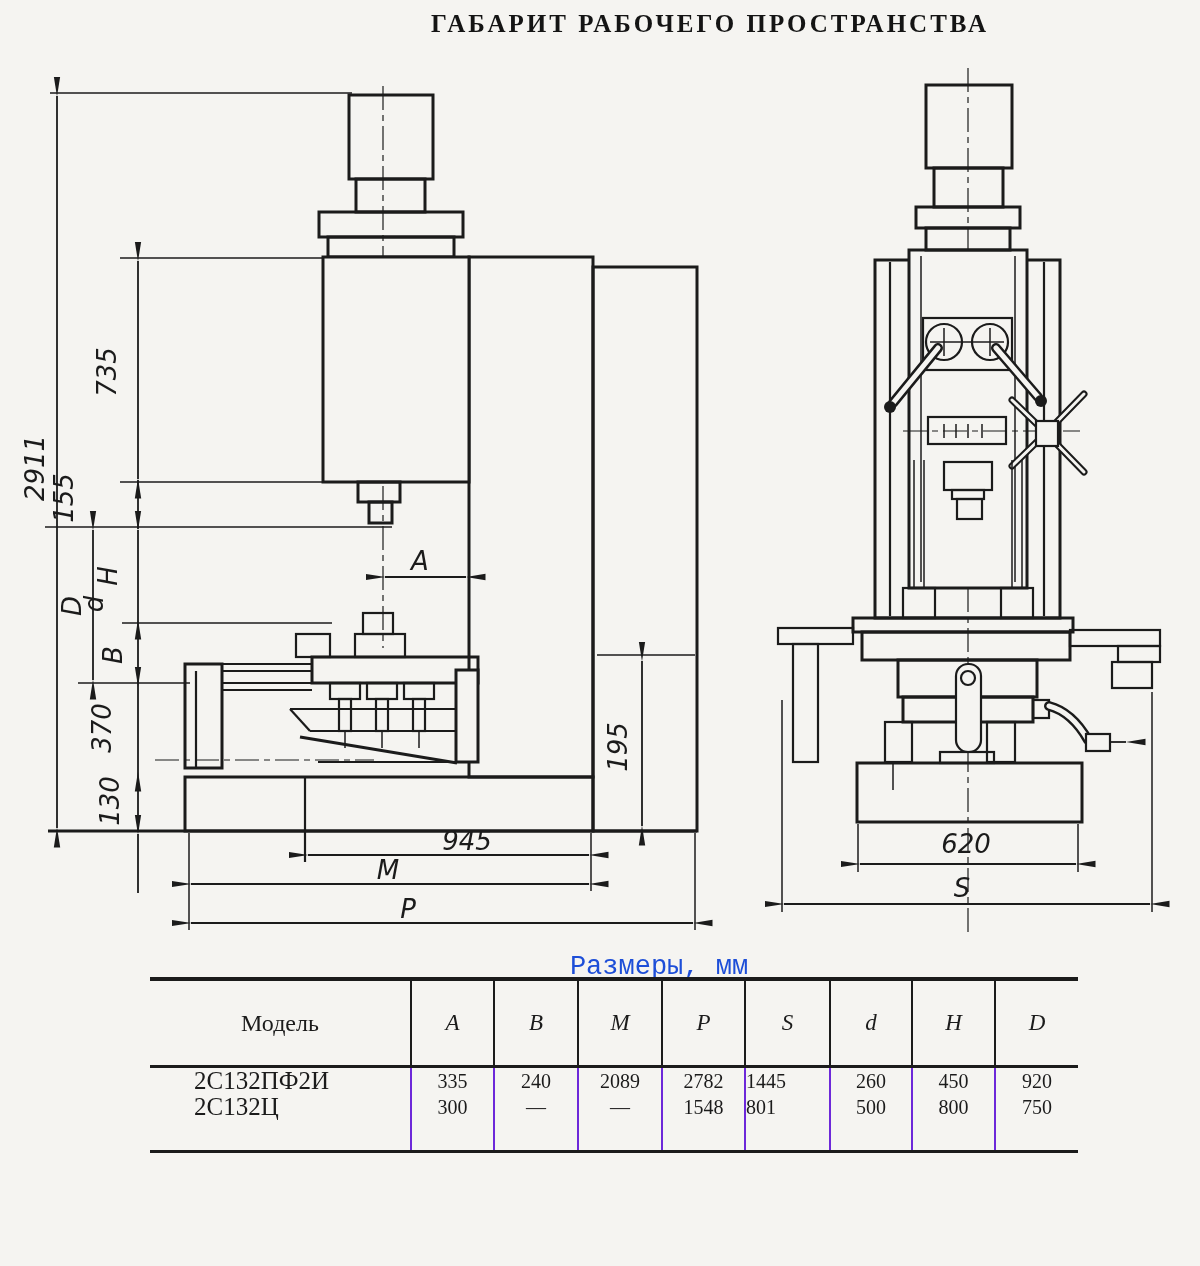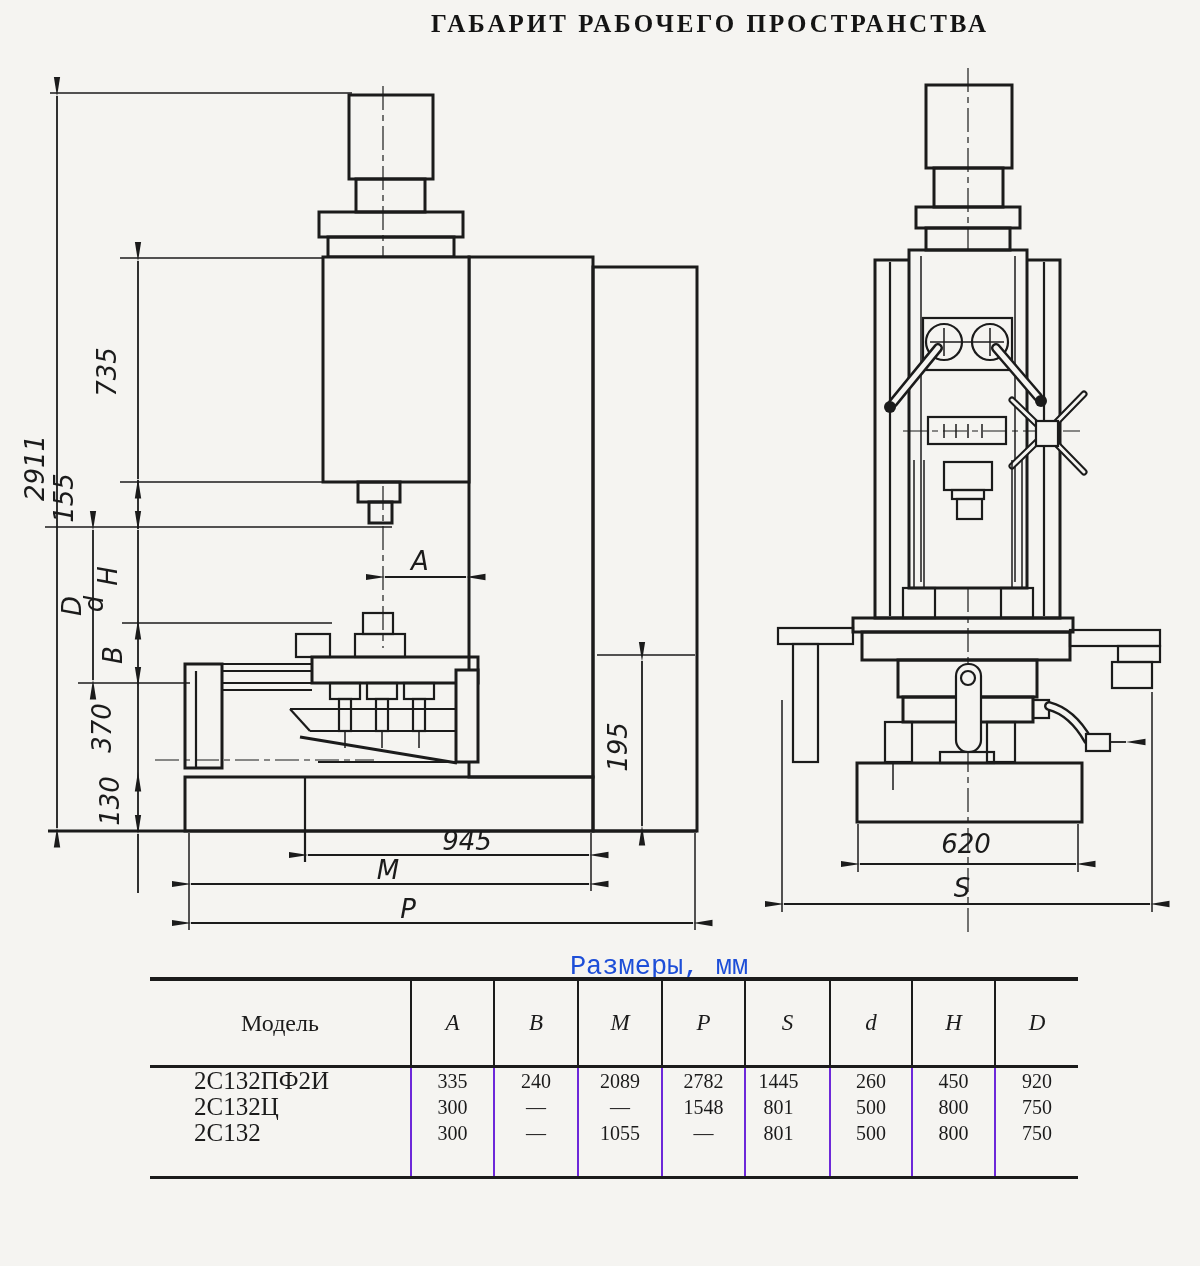--- a/index.html
+++ b/index.html
@@ -39,21 +39,21 @@
   table.dims th{
     height:82px;border-bottom:3px solid #1b1b1b;border-left:2px solid #1b1b1b;
     font-weight:normal;font-style:italic;font-size:23px;vertical-align:middle;
   }
   table.dims th:first-child{border-left:none;font-style:normal;font-size:24px;}
   table.dims td{
     border-left:2px solid #6d28d9;text-align:center;
     line-height:26px;padding:0;font-size:20px;
   }
   table.dims td:first-child{border-left:none;text-align:left;padding-left:44px;font-size:25px;}
-  table.dims td:nth-child(6){text-align:center;padding-right:18px;}
+  table.dims td:nth-child(6){text-align:left;padding-right:18px;}
   table.dims tbody tr:first-child td{}
   table.dims tbody tr:last-child td{padding-bottom:30px;}
 </style>
 </head>
 <body>
 
 <div class="page-title">ГАБАРИТ РАБОЧЕГО ПРОСТРАНСТВА</div>
 
 <svg width="1200" height="950" viewBox="0 0 1200 950">
   <defs>
@@ -300,25 +300,14 @@
         <td>2С132Ц</td>
         <td>300</td>
         <td>—</td>
         <td>—</td>
         <td>1548</td>
         <td>801</td>
         <td>500</td>
         <td>800</td>
         <td>750</td>
       </tr>
-      <tr>
-        <td>2С132</td>
-        <td>300</td>
-        <td>—</td>
-        <td>1055</td>
-        <td>—</td>
-        <td>801</td>
-        <td>500</td>
-        <td>800</td>
-        <td>750</td>
-      </tr>
     </tbody>
 </table>
 
 </body></html>

